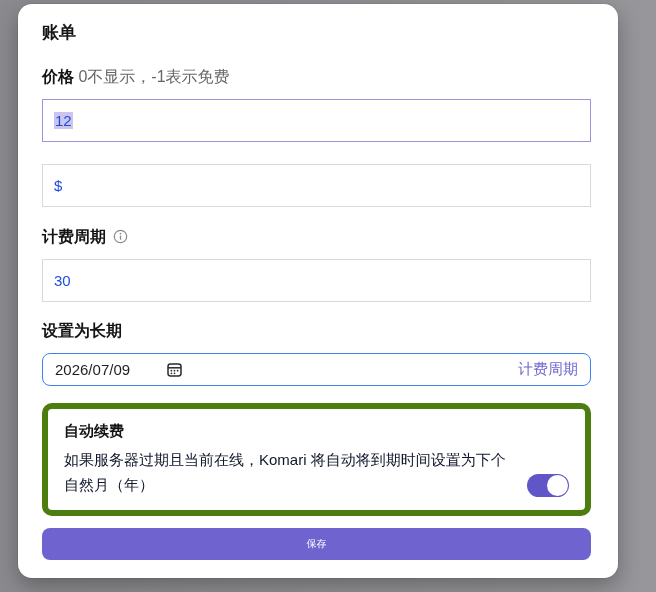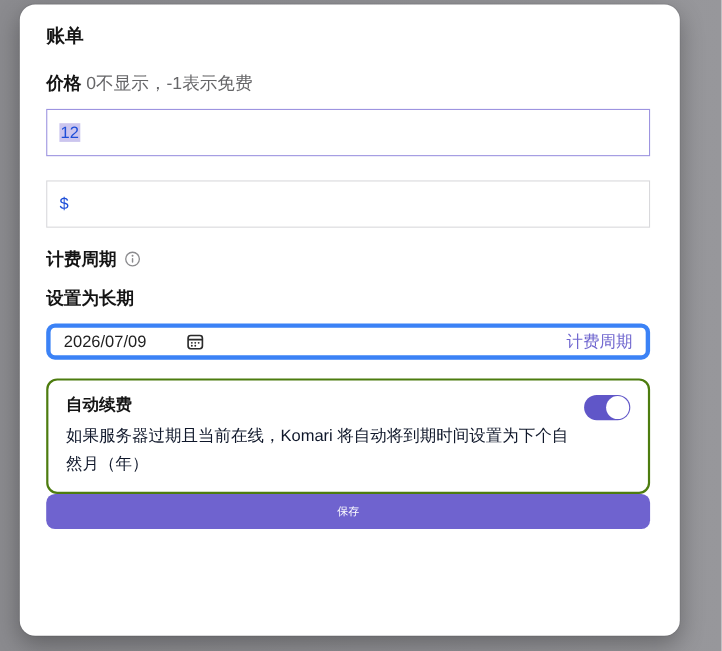--- a/index.html
+++ b/index.html
@@ -39,33 +39,34 @@
   .input-like {
     display: flex; align-items: center;
   }
   .input-like.focused {
     border: 1.5px solid var(--focus-border, #9d94e0);
   }
   .sel-text { background: var(--selection, #cbc5ee); padding: 0 1px; }
   .info-icon { margin-left: 7px; vertical-align: -2px; }
   .date-row {
     width: 100%; height: 33px;
-    border: 4px solid #3b82f6; border-radius: 8px;
+    border: 1px solid #3b82f6; border-radius: 8px;
     display: flex; align-items: center; padding: 0 12px;
     font-size: 15px; color: #1f1f1f; background: #fff;
   }
   .cal-icon { margin-left: 36px; cursor: pointer; }
   .spacer { flex: 1; }
   .link-btn {
     color: var(--link, #7067cf); font-size: 15px; text-decoration: none;
     cursor: pointer; white-space: nowrap;
   }
   .card {
-    border: 2px solid #4d7c0f; border-radius: 10px;
-    padding: 13px 16px; display: flex; align-items: flex-start;
+    border: 6px solid #4d7c0f; border-radius: 10px;
+    padding: 13px 16px; display: flex; align-items: flex-end;
+    margin-bottom: 12px;
   }
   .card-text { flex: 1; min-width: 0; padding-right: 14px; }
   .card-title { font-size: 15px; font-weight: bold; color: #141414; margin-bottom: 6px; }
   .card-desc { font-size: 15px; color: #0f172a; line-height: 25px; }
   .toggle {
     width: 42px; height: 23px; border-radius: 999px;
     background: #c9c9cd; position: relative; flex: 0 0 auto; cursor: pointer;
   }
   .toggle .knob {
     position: absolute; top: 1px; left: 1px;
@@ -106,20 +107,21 @@
   </div>
 
   <div>
     <div class="label-row">
       <span class="lbl">计费周期</span><svg class="info-icon inline-svg" width="15" height="15" viewBox="0 0 15 15">
         <circle cx="7.5" cy="7.5" r="6.2" fill="none" stroke="#8b8b8e" stroke-width="1.2"></circle>
         <circle cx="7.5" cy="4.6" r="0.9" fill="#8b8b8e"></circle>
         <rect x="6.85" y="6.6" width="1.3" height="4.2" rx="0.6" fill="#8b8b8e"></rect>
       </svg>
     </div>
+    <input class="field-input mb-cycle" value="30" style="">
   </div>
 
   <div>
     <div class="label-row">
       <span class="lbl">设置为长期</span>
     </div>
     <div class="date-row mb-expiry">
       <span>2026/07/09</span>
       <svg class="cal-icon" width="17" height="17" viewBox="0 0 17 17">
         <rect x="2" y="3" width="13" height="12" rx="2.4" fill="none" stroke="#2b2b2b" stroke-width="1.5"></rect>

